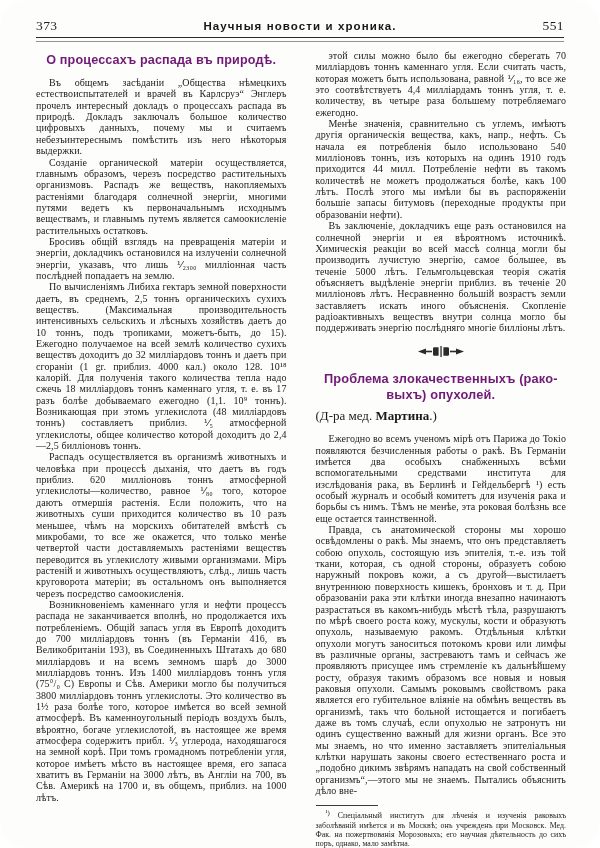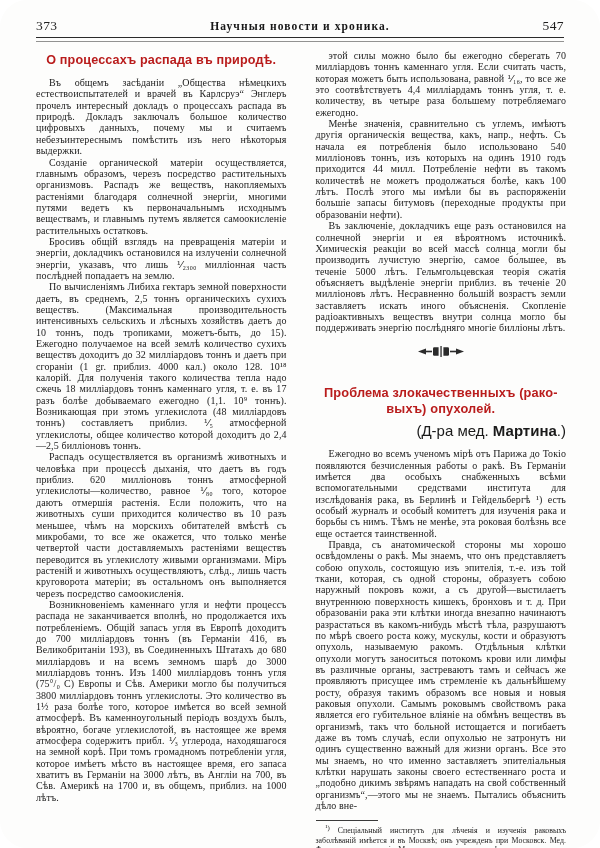--- a/index.html
+++ b/index.html
@@ -41,21 +41,20 @@
     letter-spacing: 0.4px;
     color: #1e1e1e;
     font-family: "Liberation Serif", serif;
   }
   .head-title {
     font-size: 11.5px;
     font-weight: bold;
     letter-spacing: 1.1px;
     color: #171717;
     white-space: nowrap;
-    font-family: Liberation Serif, serif;
   }
   .rule-top {
     position: absolute;
     top: 37px;
     left: 36px;
     right: 36px;
     height: 0;
     border-top: 1.6px solid #2a2a2a;
   }
   .rule-top2 {
@@ -91,30 +90,30 @@
   }
 
   h1.art-title {
     font-family: "Liberation Sans", "DejaVu Sans", sans-serif;
     font-size: 12.6px;
     font-weight: bold;
     text-align: center;
     letter-spacing: 0.15px;
     margin: 2px 0 9px 0;
     line-height: 1.28;
-    color: #b91c1c;
+    color: #701a75;
   }
   h1.art-title.second {
-    margin-top: 30px;
+    margin-top: 16px;
     font-size: 12.8px;
   }
   .byline {
-    font-family: Liberation Sans, sans-serif;
-    font-size: 15px;
-    text-align: right;
+    font-family: Liberation Serif, serif;
+    font-size: 13px;
+    text-align: left;
     margin: -4px 0 9px 0;
     color: #1a1a1a;
   }
   .byline b { font-weight: bold; }
 
   p.para {
     font-size: 10px;
     line-height: 11.35px;
     text-align: justify;
     text-indent: 13px;
@@ -164,21 +163,21 @@
   }
 </style>
 </head>
 <body>
 
 <div class="page">
 
   <div class="running-head">
     <span class="folio">373</span>
     <span class="head-title">Научныя новости и хроника.</span>
-    <span class="folio">547</span>
+    <span class="folio">551</span>
   </div>
   <div class="rule-top"></div>
   <div class="rule-top2"></div>
 
   <div class="columns">
 
     <div class="col">
 
       <h1 class="art-title">О процессахъ распада въ природѣ.</h1>
 

